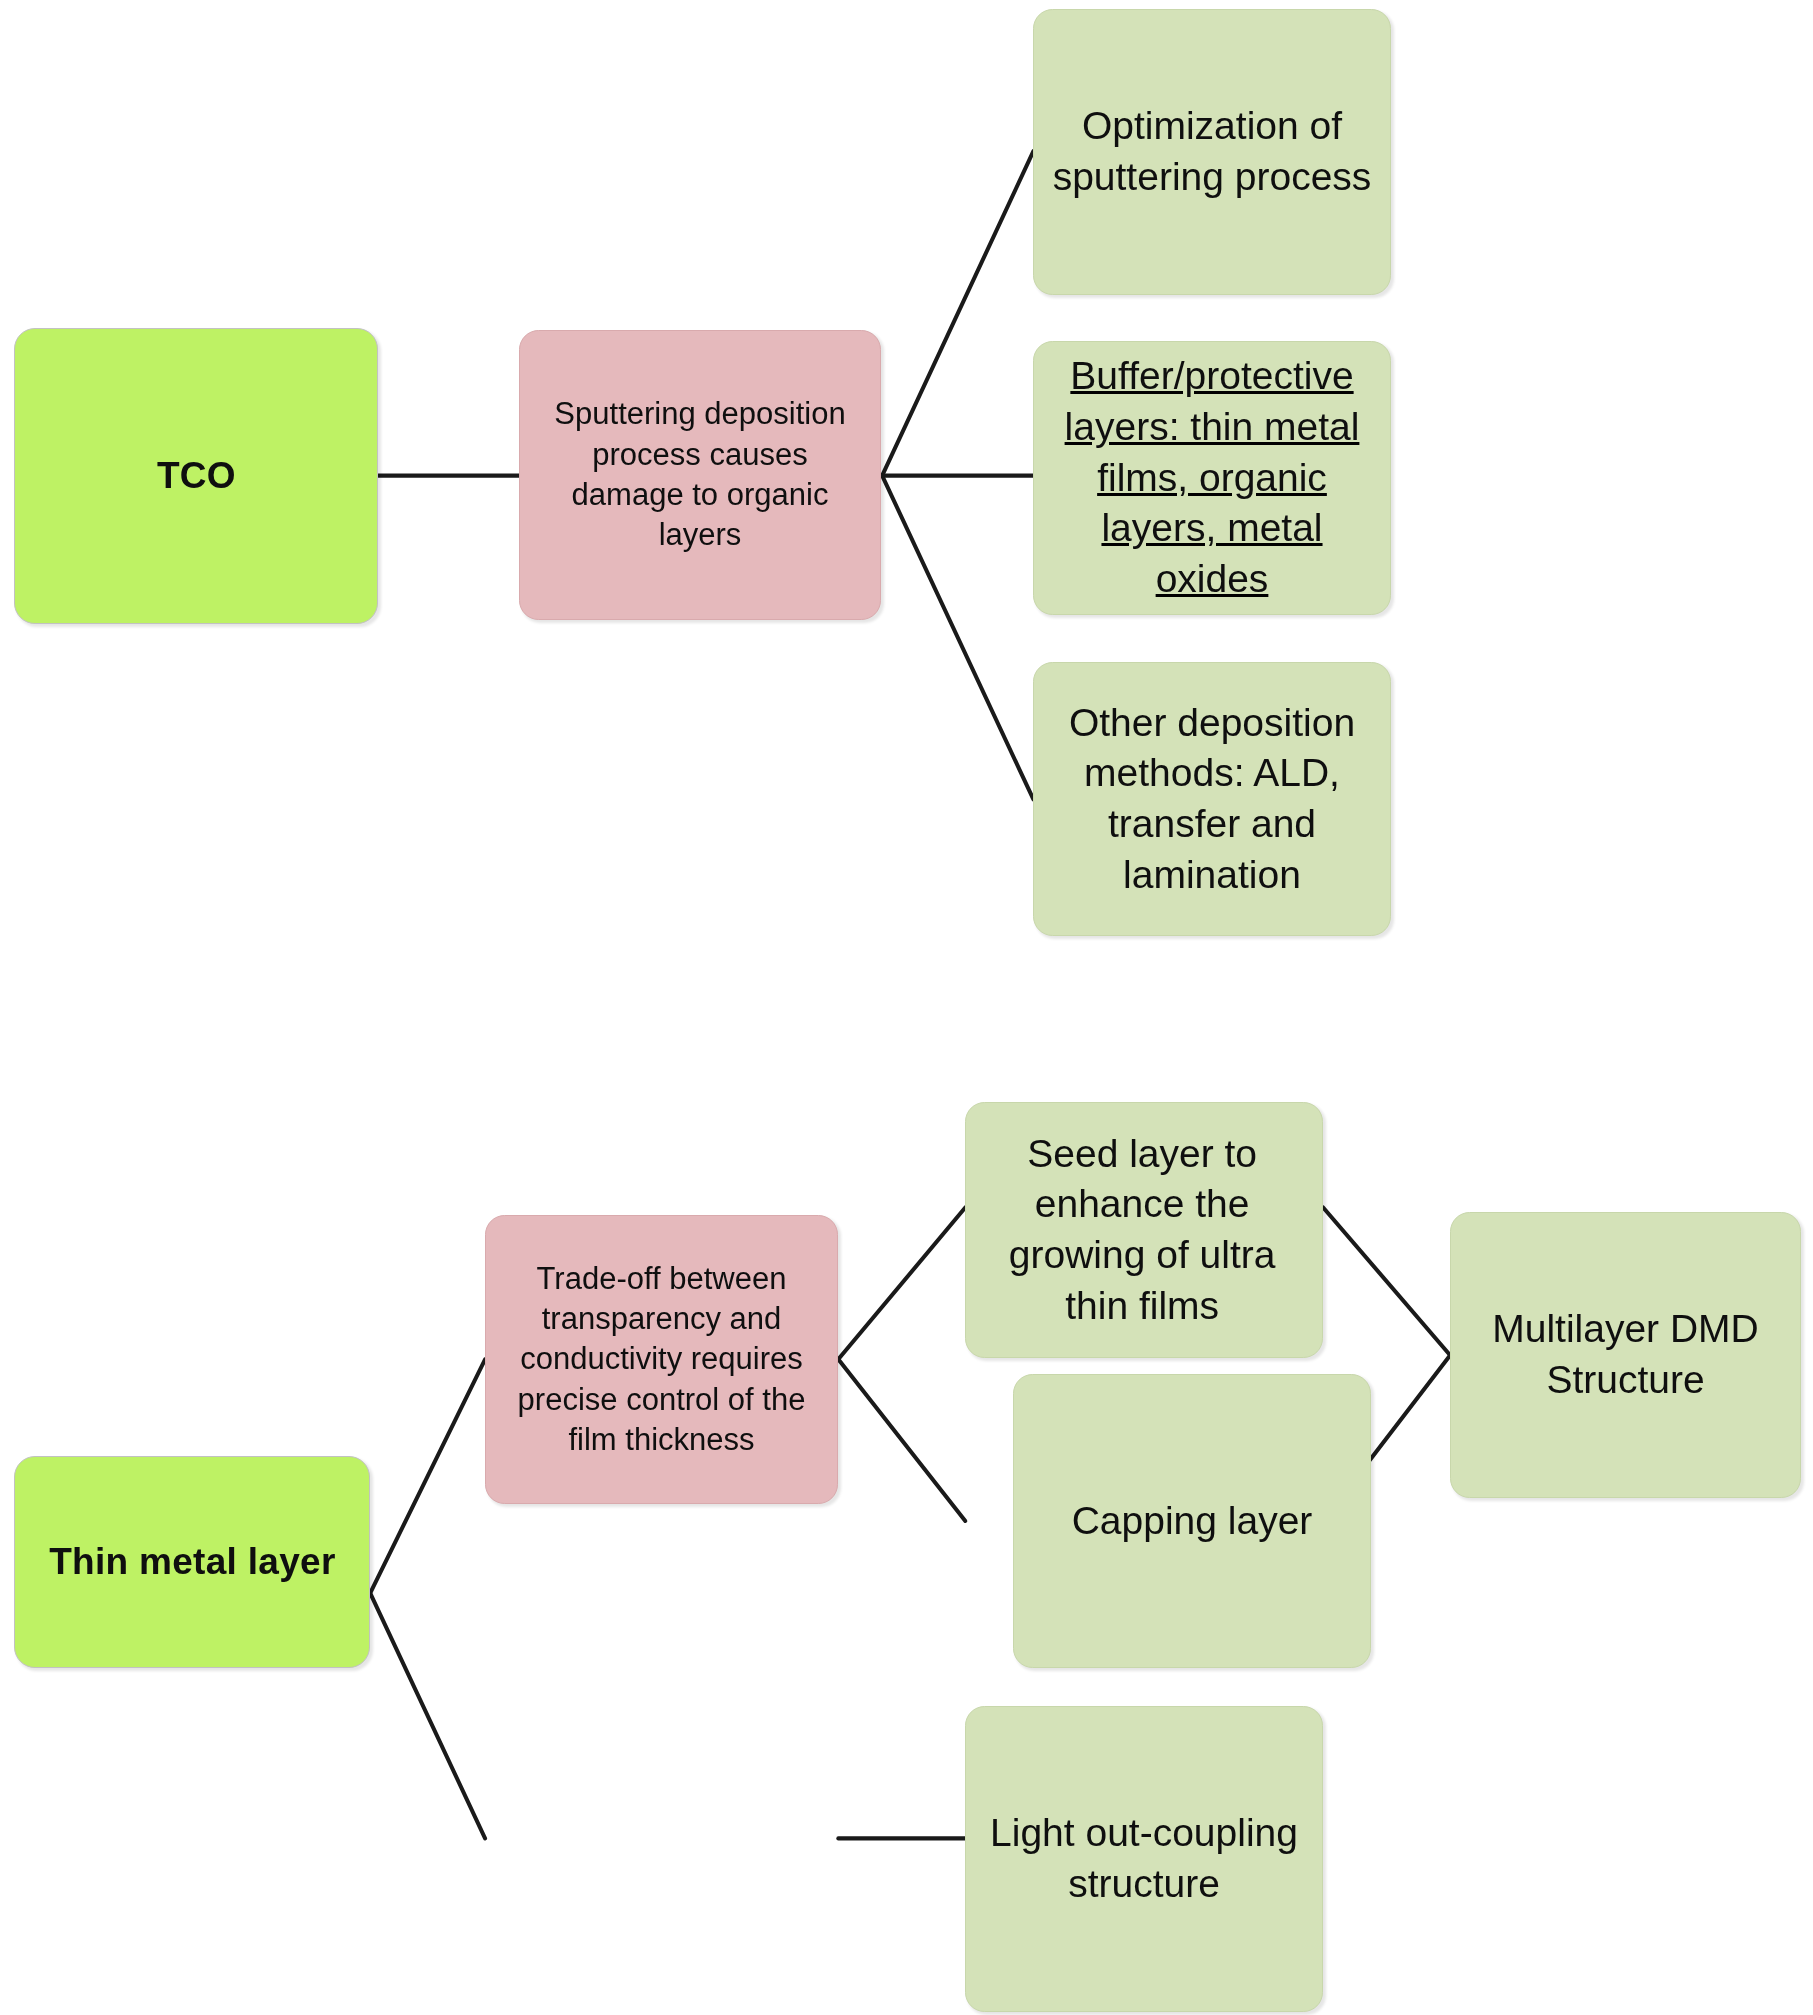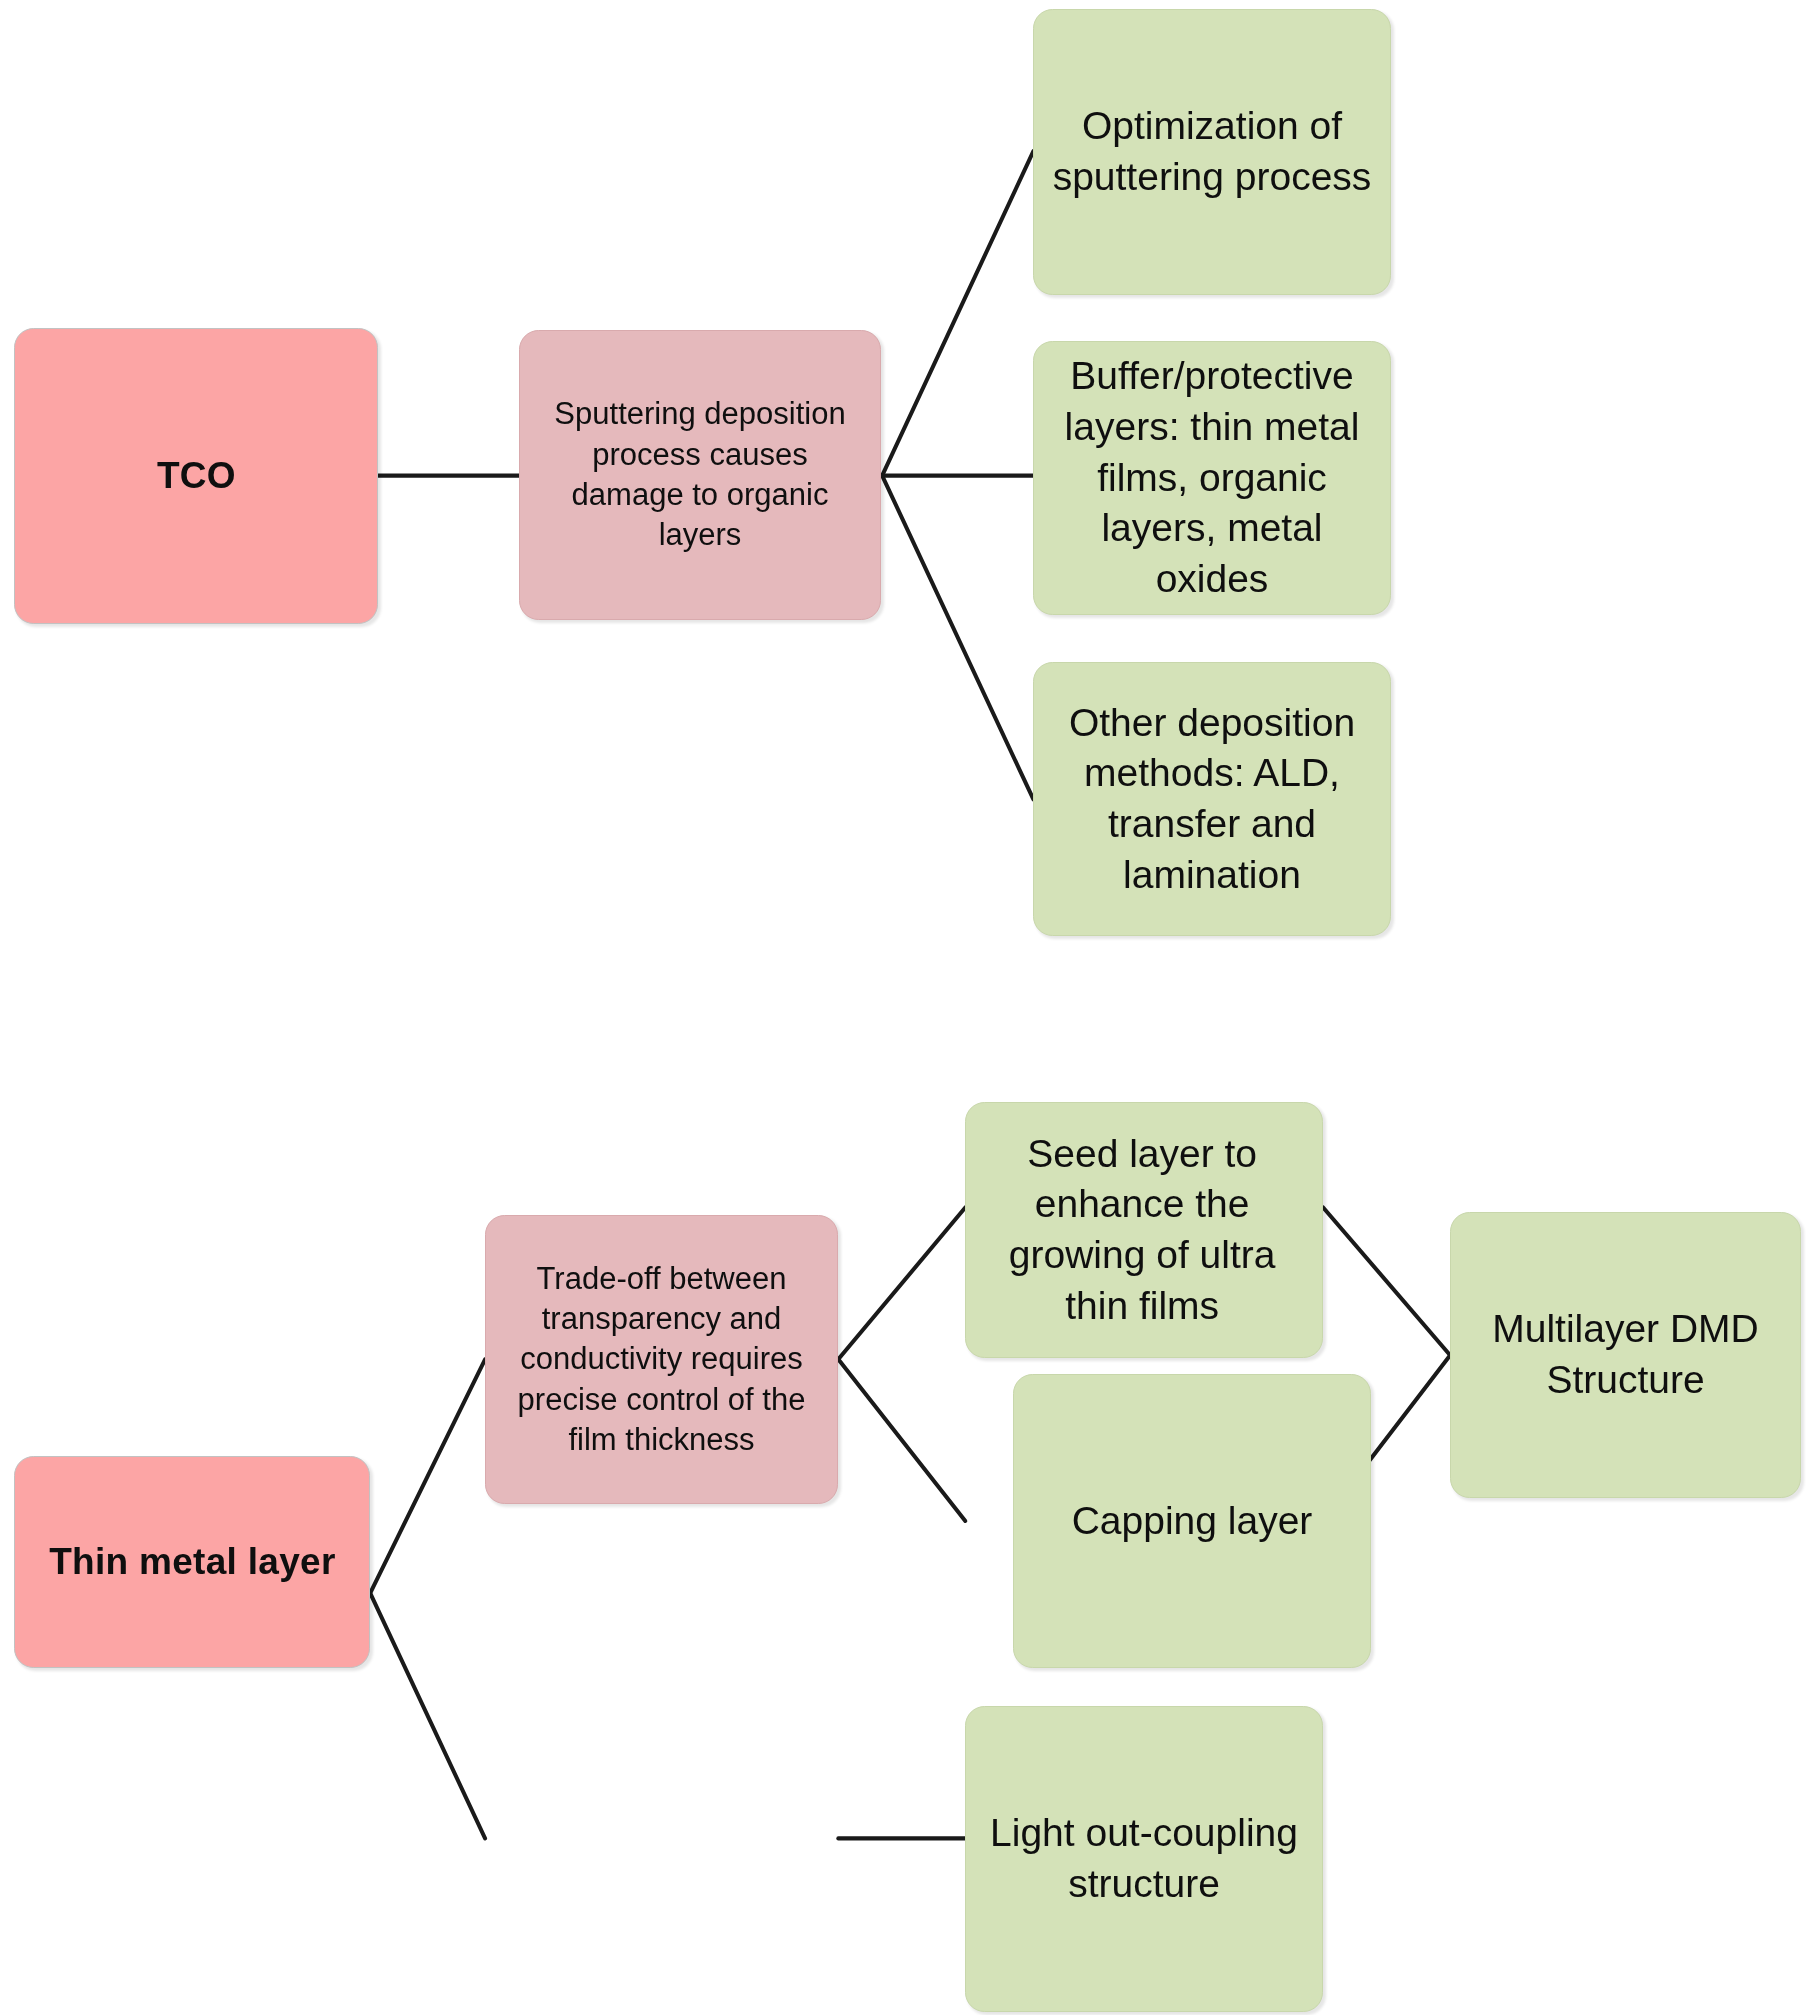--- a/index.html
+++ b/index.html
@@ -38,22 +38,23 @@
     z-index: 2;
   }
   .node .txt {
     display: block;
     width: 100%;
     line-height: 1.30;
     color: #0f0f0f;
     white-space: pre-line;
   }
   .node.root {
-    background: #fca5a5;
+    background: #bef264;
     border-color: #c2c2c2;
+    border-radius: 21px;
   }
   .node.root .txt {
     font-weight: bold;
     font-size: 37px;
     letter-spacing: 0.3px;
   }
   .node.problem {
     background: #e5b9bc;
     border-color: #d9aaad;
   }
@@ -100,21 +101,21 @@
   </div>
 
   <div class="node problem" style="left:519px; top:330px; width:362px; height:290px;">
     <span class="txt">Sputtering deposition process causes damage to organic layers</span>
   </div>
 
   <div class="node solution" style="left:1033px; top:8.7px; width:358px; height:286px;">
     <span class="txt">Optimization of sputtering process</span>
   </div>
 
-  <div class="node solution" style="left:1033px; top:341px; width:358px; height:274px;">
+  <div class="node solution" style="left:1033px; top:341px; width:358px; height:274px;text-decoration:underline;">
     <span class="txt">Buffer/protective layers: thin metal films, organic layers, metal oxides</span>
   </div>
 
   <div class="node solution" style="left:1033px; top:662px; width:358px; height:274px;">
     <span class="txt">Other deposition methods: ALD, transfer and lamination</span>
   </div>
 
   <div class="node root" style="left:14.4px; top:1456px; width:356px; height:212px;">
     <span class="txt">Thin metal layer</span>
   </div>

